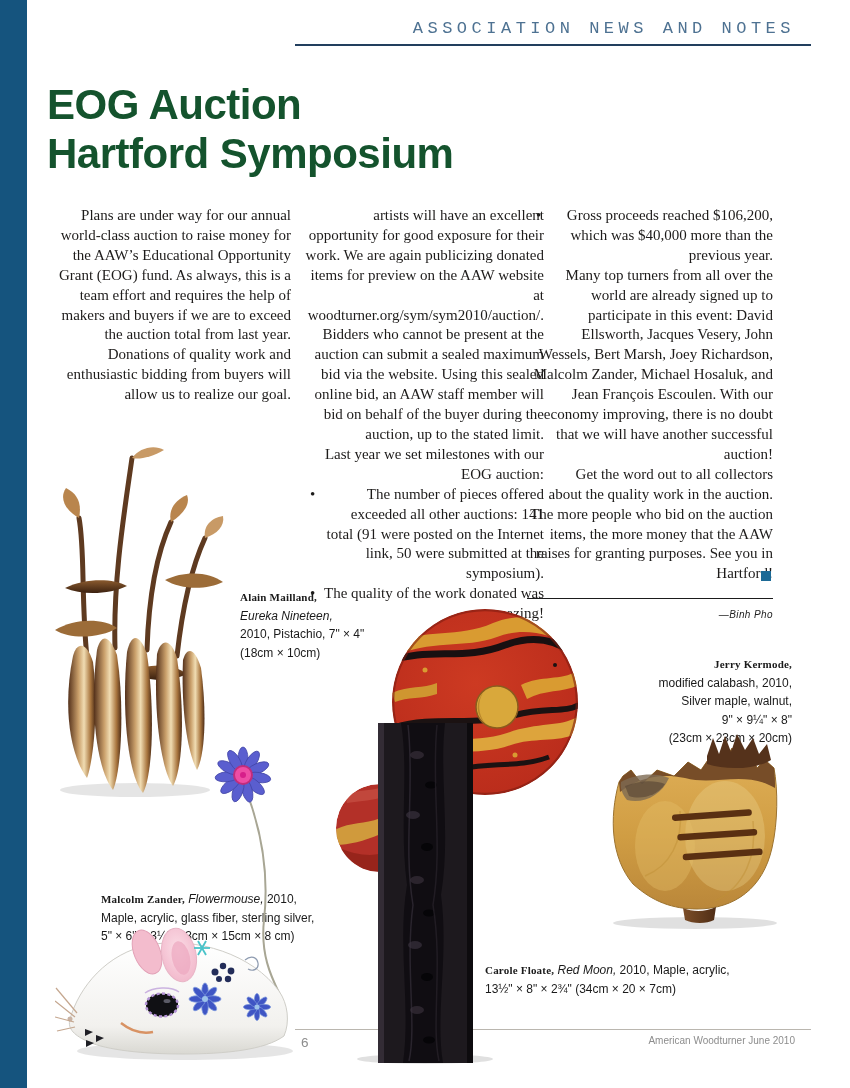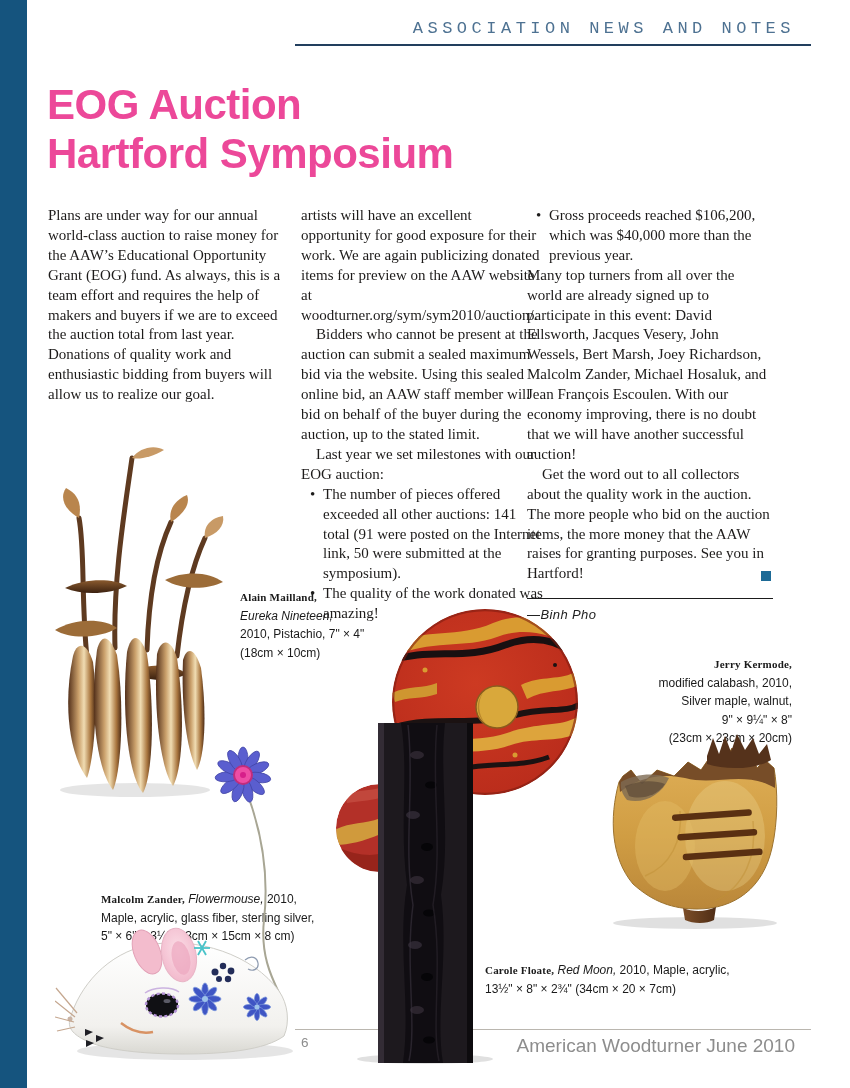--- a/index.html
+++ b/index.html
@@ -9,52 +9,52 @@
   }
   .sidebar-bar { position:absolute; left:0; top:0; width:27px; height:1088px; background:#15547e; }
 
   .section-header {
     position:absolute; top:19px; right:55px; color:#4e7292;
     font-size:17px; letter-spacing:4.5px; font-weight:400; white-space:nowrap;font-family:Liberation Mono, monospace;
   }
   .header-rule { position:absolute; left:295px; top:44px; width:516px; height:2px; background:#223f5e; }
 
   .page-title {
-    position:absolute; left:47px; top:80px; color:#ec4899;
+    position:absolute; left:47px; top:80px; color:#14532d;
     font-weight:bold; font-size:42px; line-height:49px; letter-spacing:-0.5px;
   }
 
   .col {
     position:absolute; top:206px; width:243px; color:#1d1b1a;
     font-family:"Liberation Serif", serif; font-size:15px; line-height:19.9px;
-    text-align:left;
+    text-align:right;
   }
   .col-1 { left:48px; }
   .col-2 { left:301px; }
   .col-3 { left:527px; width:246px; }
   .col p { margin:0; }
   .ind { text-indent:15px; }
   ul.bullets { list-style:none; margin:0; padding:0; }
   ul.bullets li { position:relative; padding-left:22px; }
   ul.bullets li::before { content:"\2022"; position:absolute; left:9px; }
   .p-last { position:relative; }
   .endmark { position:absolute; right:2px; bottom:3px; width:10px; height:10px; background:#1d6a96; }
   .sig-rule { border:none; border-top:1.6px solid #1b1b1b; margin:14px 0 6px 0; }
-  .signature { font-family:"Liberation Sans", sans-serif; font-style:italic; font-size:13px; color:#222; letter-spacing:0.4px; }
+  .signature { font-family:"Liberation Sans", sans-serif; font-style:italic; font-size:10px; color:#222; letter-spacing:0.4px; }
 
   .caption { position:absolute; font-size:12px; line-height:18.5px; color:#1a1a1a; }
   .caption b { font-size:11px; letter-spacing:0.2px;font-family:Liberation Serif, serif; }
   .cap-mailland { left:240px; top:588px; width:170px; }
   .cap-kermode { right:58px; top:655px; width:190px; text-align:right; }
   .cap-zander { left:57px; top:890px; width:258px;margin-left:44px; }
   .cap-floate { left:485px; top:961px; width:310px; }
 
   .footer-rule { position:absolute; left:295px; top:1029px; width:516px; height:1px; background:#bab6af; }
   .footer-num { position:absolute; left:301px; top:1035px; font-size:13.5px; color:#8d8d8d; }
-  .footer-right { position:absolute; right:55px; top:1035px; font-size:19px; color:#8d8d8d; }
+  .footer-right { position:absolute; right:55px; top:1035px; font-size:10px; color:#8d8d8d; }
 
   .art { position:absolute; }
   .art-mailland { left:35px; top:438px; }
   .art-redmoon { left:305px; top:595px; }
   .art-kermode { left:595px; top:726px; }
   .art-mouse { left:55px; top:745px; }
 </style>
 </head>
 <body>
 

